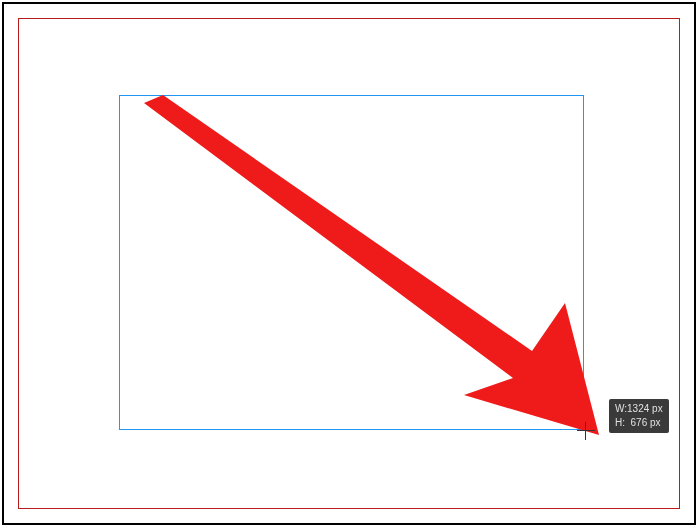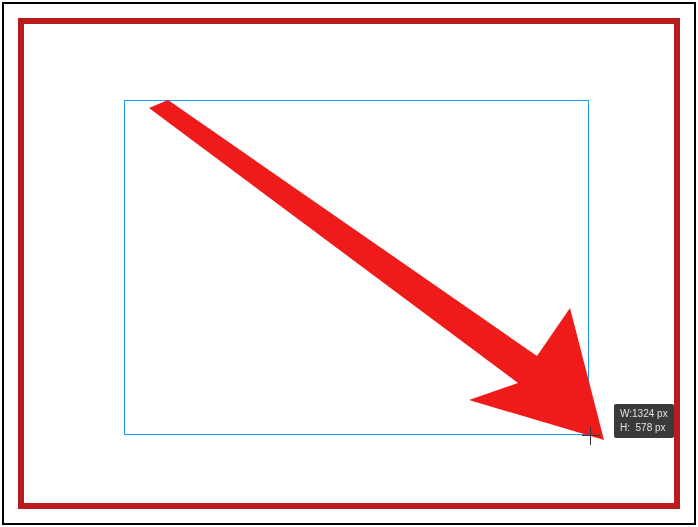--- a/index.html
+++ b/index.html
@@ -22,21 +22,21 @@
       bottom: 2px;
       border: 2px solid #000000;
       background: #ffffff;
     }
     .canvas-boundary {
       position: absolute;
       top: 14px;
       left: 14px;
       right: 14px;
       bottom: 14px;
-      border: 6px solid #b91c1c;
+      border: 1px solid #b91c1c;
       background: #ffffff;
     }
     .shape-outline {
       position: absolute;
       top: 76px;
       left: 100px;
       width: 465px;
       height: 335px;
       border: 1px solid #2196f3;
       background: transparent;
@@ -104,18 +104,18 @@
       <polygon fill="#ef1a1a" points="25,8 44,0 413,256 446,208 480,340 345,300 394,283"></polygon>
     </svg>
 
     <div class="cursor-crosshair"></div>
 
     <div class="dimension-tooltip">
       <span class="dim-row">
         <span>W:</span><span>1324 px</span>
       </span>
       <span class="dim-row">
-        <span>H:</span>&nbsp;&nbsp;<span>578 px</span>
+        <span>H:</span>&nbsp;&nbsp;<span>676 px</span>
       </span>
     </div>
 
   </div>
 </div>
 
 </body></html>

